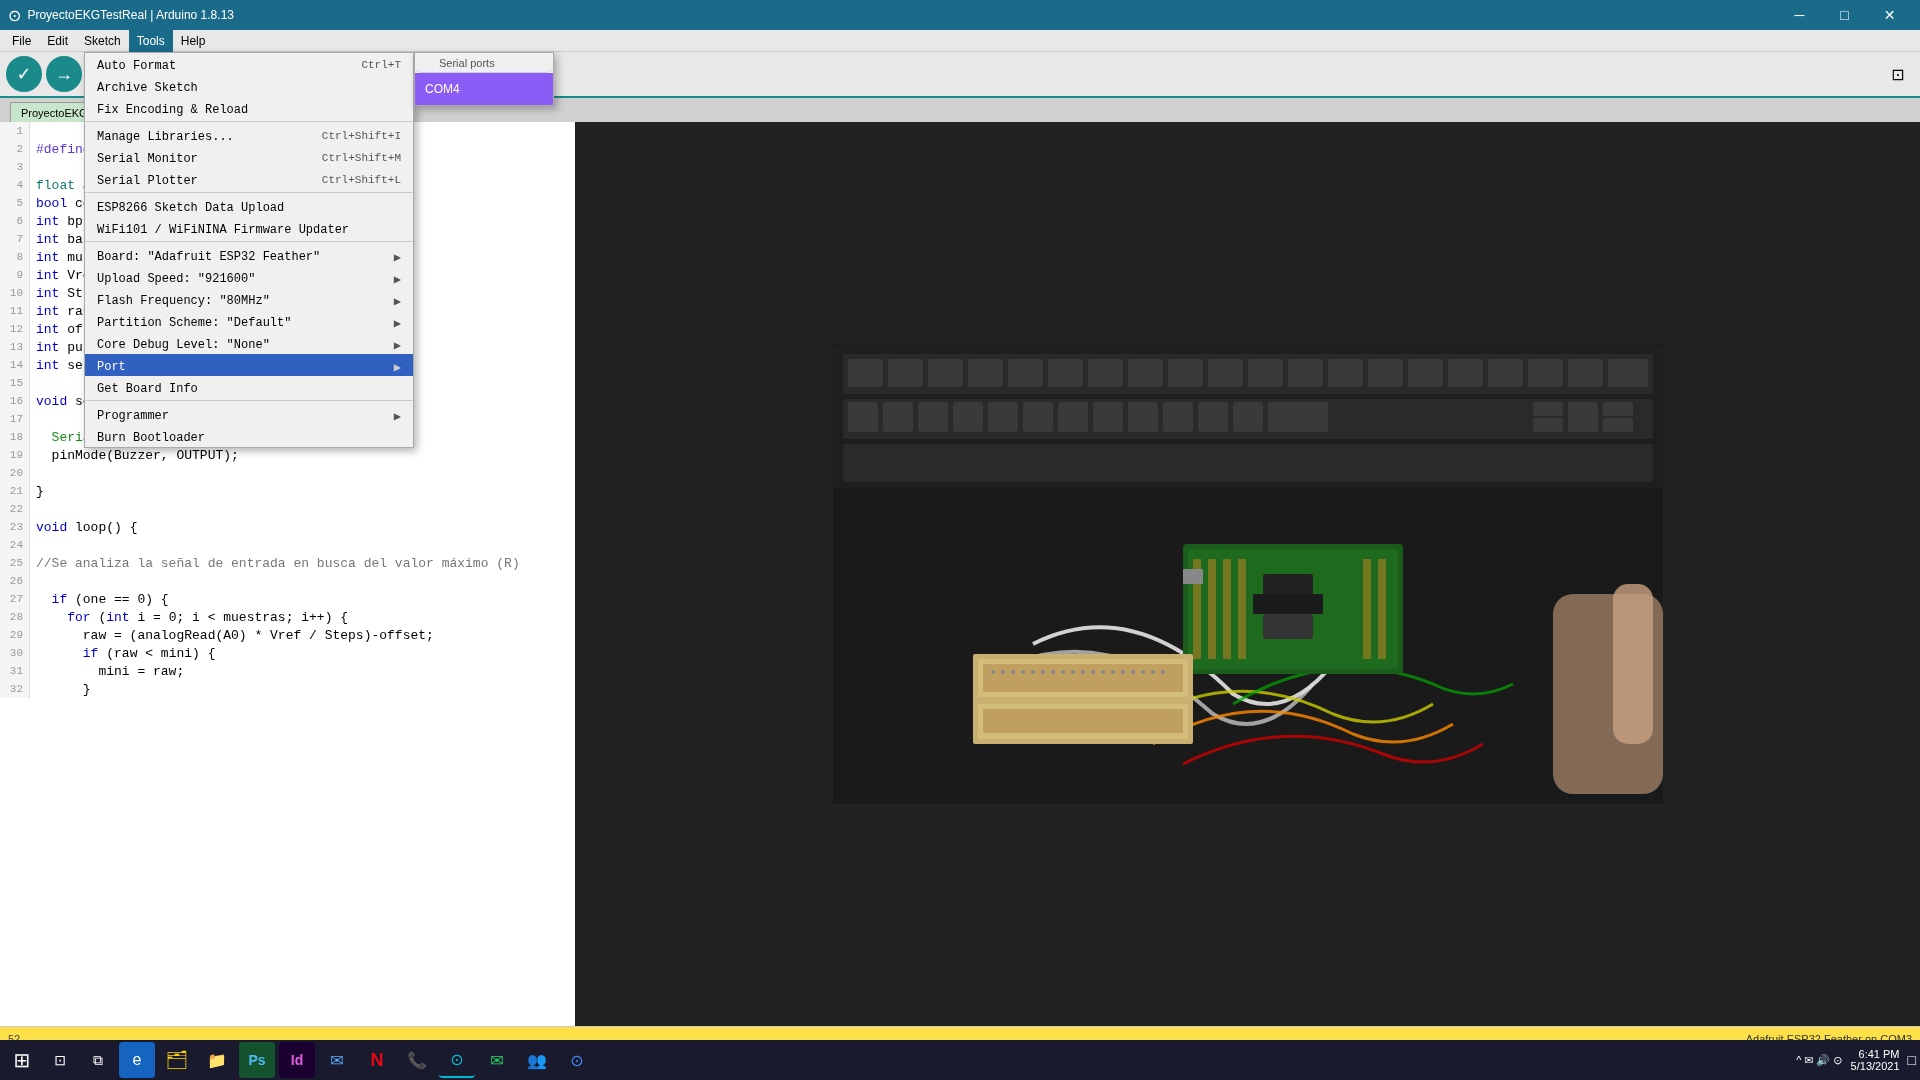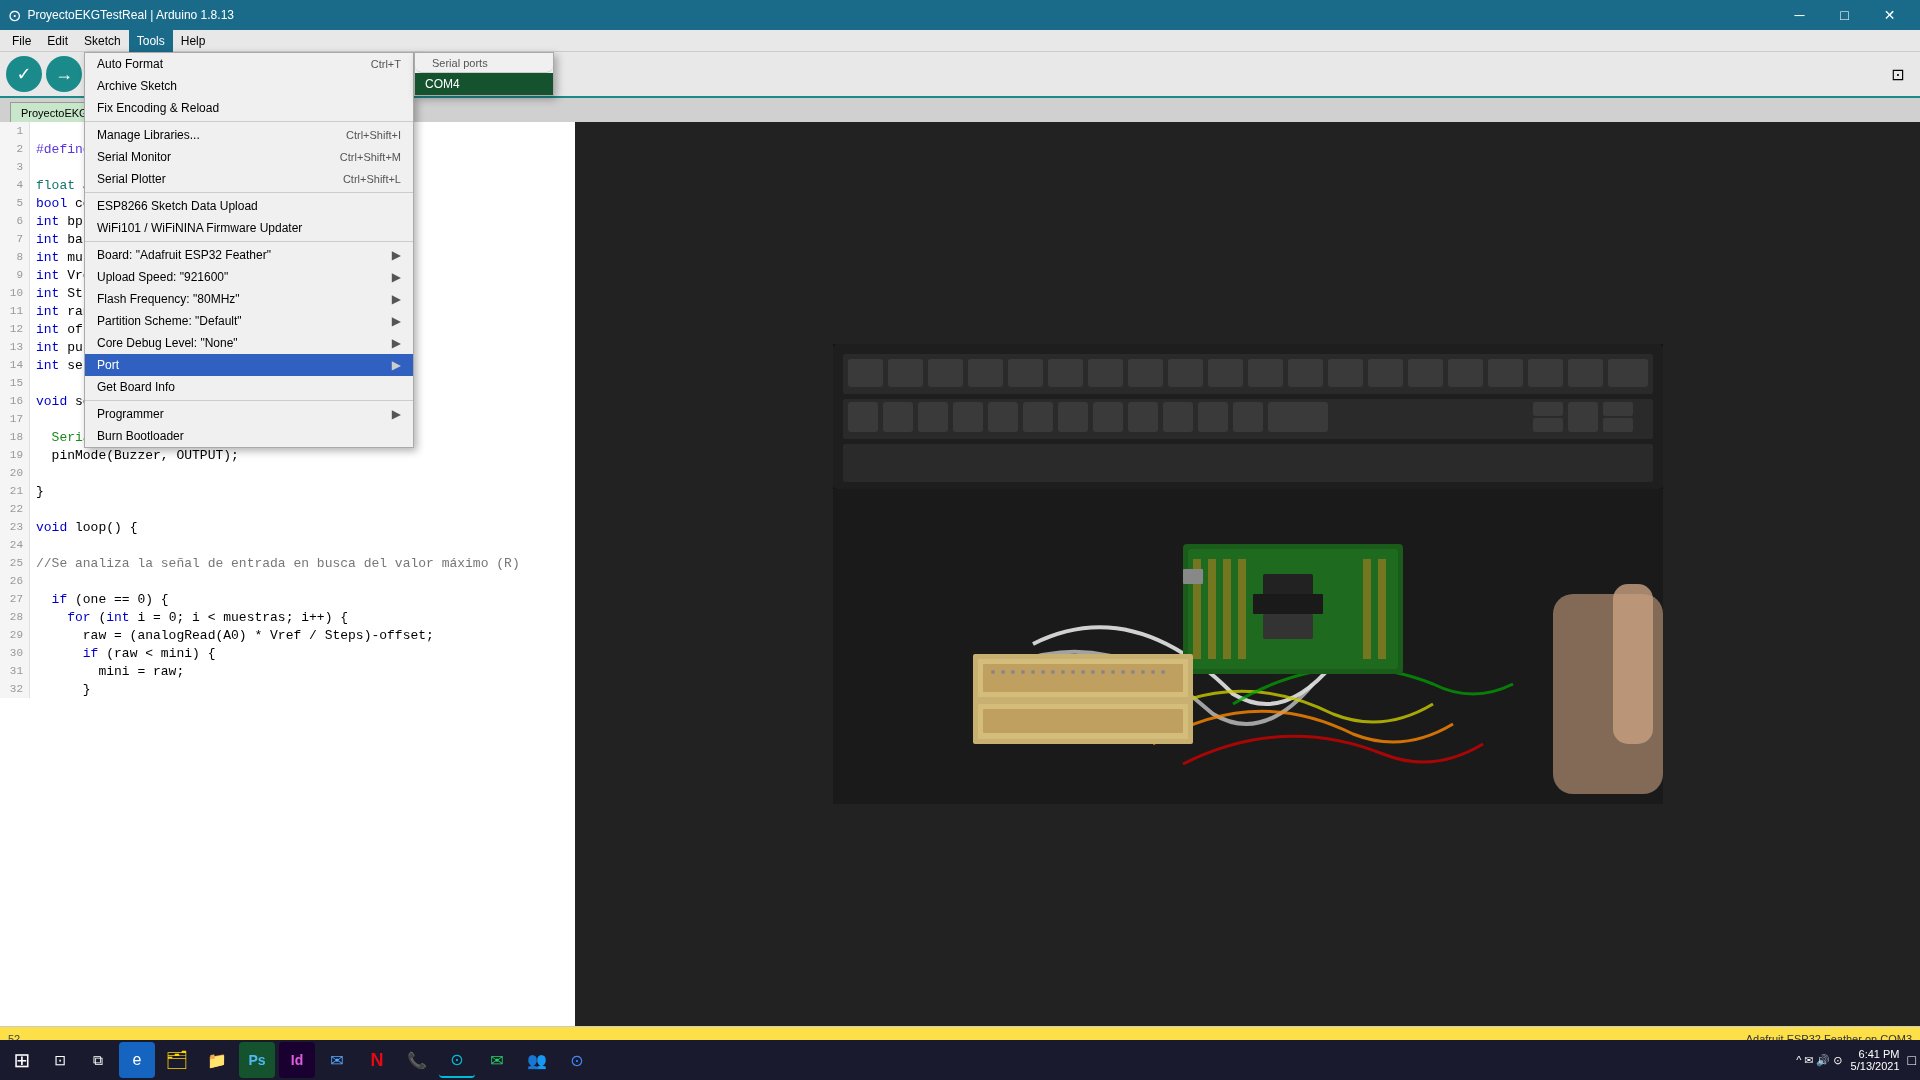--- a/index.html
+++ b/index.html
@@ -249,60 +249,60 @@
       left: 84px;
       background: #f0f0f0;
       border: 1px solid #aaa;
       box-shadow: 3px 3px 8px rgba(0,0,0,0.3);
       width: 330px;
       z-index: 100;
       font-size: 12px;
     }
     .menu-row {
       display: flex;
-      align-items: center;
       height: 22px;
       padding: 6px 12px;
       cursor: pointer;
       justify-content: space-between;
       color: #000;
+      font-family: Liberation Mono, monospace;
     }
     .menu-row .shortcut { color: #555; font-size: 11px; }
     .menu-row .arrow { color: #555; }
     .menu-separator { height: 1px; background: #ccc; margin: 2px 0; }
 
     
     #port-submenu {
       position: absolute;
       top: 52px;
       left: 414px;
       background: #f0f0f0;
       border: 1px solid #aaa;
       box-shadow: 3px 3px 8px rgba(0,0,0,0.3);
       width: 140px;
       z-index: 101;
       font-size: 12px;
     }
     .submenu-header {
-      padding: 2px 17px;
+      padding: 2px 24px;
       color: #555;
       font-size: 11px;
       border-bottom: 1px solid #ccc;
       height: 20px;
       display: flex;
       align-items: center;
       border-radius: 7px;
     }
     .submenu-row {
       display: flex;
       align-items: center;
-      height: 22px;
+      height: 32px;
       padding: 0 10px;
       cursor: pointer;
-      background: #14532d;
+      background: #8b5cf6;
       color: white;
     }
 
     .menu-row.highlighted {
       background: #3060c0;
       color: white;
     }
     .menu-row.highlighted .arrow { color: #ccc; }
   </style>
 </head>

